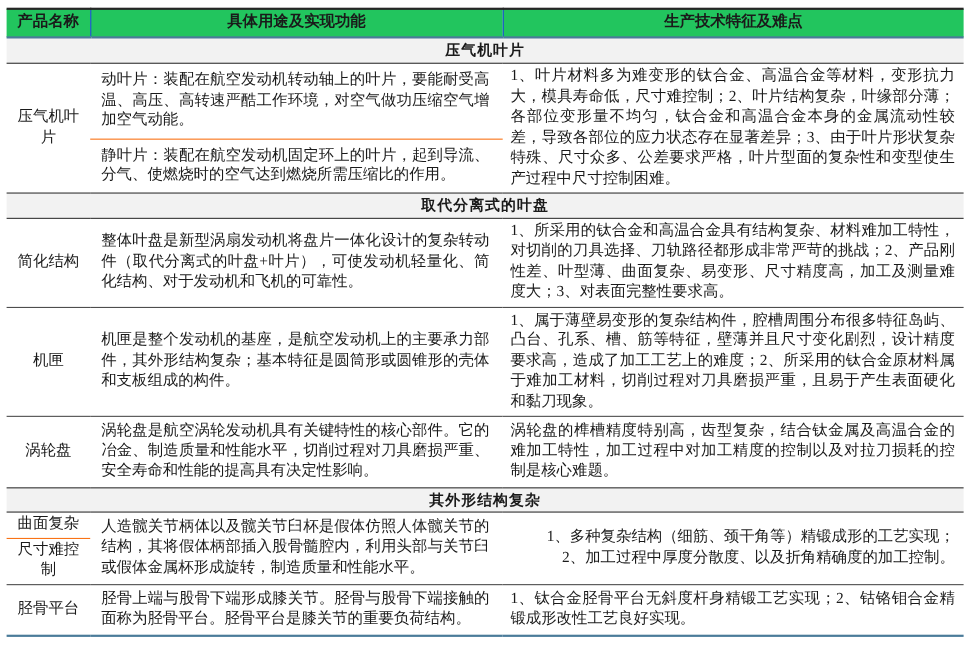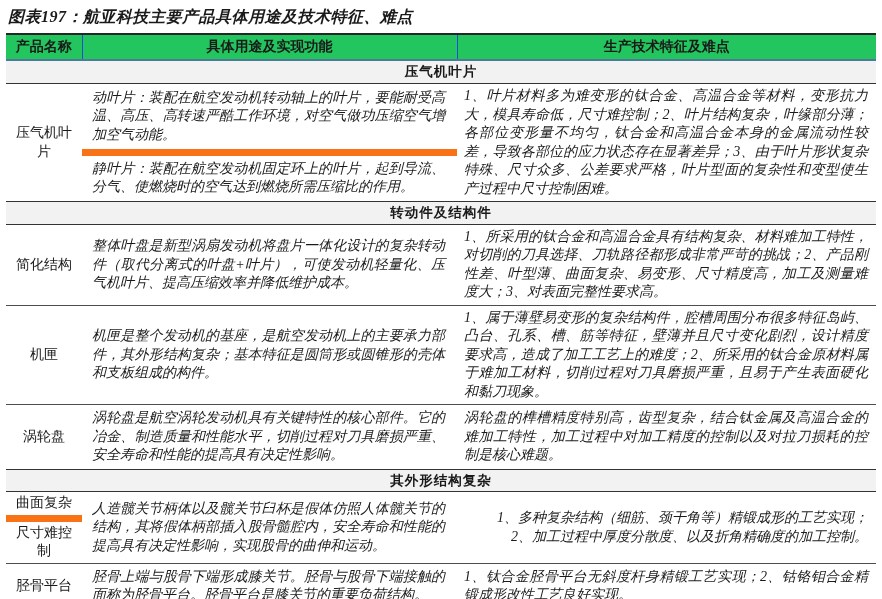--- a/index.html
+++ b/index.html
@@ -35,33 +35,31 @@
     font-weight:bold;text-align:center;
     padding:2px 4px;font-size:13.5px;letter-spacing:1px;
   }
   td.name{
     text-align:center;vertical-align:middle;
     padding:2px 8px;border-top:1px solid #4d4d4d;
   }
   td.usage,td.tech{
     text-align:justify;vertical-align:middle;
     border-top:1px solid #4d4d4d;
-    font-style:italic;
   }
   td.usage{padding:4px 12px 4px 10px;}
   td.tech{padding:3px 8px 3px 7px;}
-  td.sub{border-top:7px solid #f97316;}
+  td.sub{border-top:1px solid #f97316;}
   td.prewrap{white-space:pre-line;text-align:right;}
 </style>
 </head>
 <body>
 
 <div class="page">
 
-  <div class="fig-title">图表197：航亚科技主要产品具体用途及技术特征、难点</div>
 
   <table class="tbl">
     <colgroup>
         <col class="c1">
         <col class="c2">
         <col class="c3">
       </colgroup>
 
     <tbody>
         <tr>
@@ -77,26 +75,26 @@
     <tr>
       <td class="name" rowspan="2">压气机叶片</td>
       <td class="usage">动叶片：装配在航空发动机转动轴上的叶片，要能耐受高温、高压、高转速严酷工作环境，对空气做功压缩空气增加空气动能。</td>
       <td class="tech" rowspan="2">1、叶片材料多为难变形的钛合金、高温合金等材料，变形抗力大，模具寿命低，尺寸难控制；2、叶片结构复杂，叶缘部分薄；各部位变形量不均匀，钛合金和高温合金本身的金属流动性较差，导致各部位的应力状态存在显著差异；3、由于叶片形状复杂特殊、尺寸众多、公差要求严格，叶片型面的复杂性和变型使生产过程中尺寸控制困难。</td>
     </tr>
     <tr>
       <td class="usage sub">静叶片：装配在航空发动机固定环上的叶片，起到导流、分气、使燃烧时的空气达到燃烧所需压缩比的作用。</td>
     </tr>
 
     <tr class="section">
-      <td colspan="3">转动件及结构件</td>
+      <td colspan="3">取代分离式的叶盘</td>
     </tr>
 
     <tr>
       <td class="name">简化结构</td>
-      <td class="usage">整体叶盘是新型涡扇发动机将盘片一体化设计的复杂转动件（取代分离式的叶盘+叶片），可使发动机轻量化、压气机叶片、提高压缩效率并降低维护成本。</td>
+      <td class="usage">整体叶盘是新型涡扇发动机将盘片一体化设计的复杂转动件（取代分离式的叶盘+叶片），可使发动机轻量化、简化结构、对于发动机和飞机的可靠性。</td>
       <td class="tech">1、所采用的钛合金和高温合金具有结构复杂、材料难加工特性，对切削的刀具选择、刀轨路径都形成非常严苛的挑战；2、产品刚性差、叶型薄、曲面复杂、易变形、尺寸精度高，加工及测量难度大；3、对表面完整性要求高。</td>
     </tr>
 
     <tr>
       <td class="name">机匣</td>
       <td class="usage">机匣是整个发动机的基座，是航空发动机上的主要承力部件，其外形结构复杂；基本特征是圆筒形或圆锥形的壳体和支板组成的构件。</td>
       <td class="tech">1、属于薄壁易变形的复杂结构件，腔槽周围分布很多特征岛屿、凸台、孔系、槽、筋等特征，壁薄并且尺寸变化剧烈，设计精度要求高，造成了加工工艺上的难度；2、所采用的钛合金原材料属于难加工材料，切削过程对刀具磨损严重，且易于产生表面硬化和黏刀现象。</td>
     </tr>
 
     <tr>
@@ -104,21 +102,21 @@
       <td class="usage">涡轮盘是航空涡轮发动机具有关键特性的核心部件。它的冶金、制造质量和性能水平，切削过程对刀具磨损严重、安全寿命和性能的提高具有决定性影响。</td>
       <td class="tech">涡轮盘的榫槽精度特别高，齿型复杂，结合钛金属及高温合金的难加工特性，加工过程中对加工精度的控制以及对拉刀损耗的控制是核心难题。</td>
     </tr>
 
     <tr class="section">
       <td colspan="3">其外形结构复杂</td>
     </tr>
 
     <tr>
       <td class="name">曲面复杂</td>
-      <td class="usage" rowspan="2">人造髋关节柄体以及髋关节臼杯是假体仿照人体髋关节的结构，其将假体柄部插入股骨髓腔内，安全寿命和性能的提高具有决定性影响，实现股骨的曲伸和运动。</td>
+      <td class="usage" rowspan="2">人造髋关节柄体以及髋关节臼杯是假体仿照人体髋关节的结构，其将假体柄部插入股骨髓腔内，利用头部与关节臼或假体金属杯形成旋转，制造质量和性能水平。</td>
       <td class="tech prewrap" rowspan="2">1、多种复杂结构（细筋、颈干角等）精锻成形的工艺实现；
 2、加工过程中厚度分散度、以及折角精确度的加工控制。</td>
     </tr>
     <tr>
       <td class="name sub">尺寸难控制</td>
     </tr>
 
     <tr>
       <td class="name">胫骨平台</td>
       <td class="usage">胫骨上端与股骨下端形成膝关节。胫骨与股骨下端接触的面称为胫骨平台。胫骨平台是膝关节的重要负荷结构。</td>

